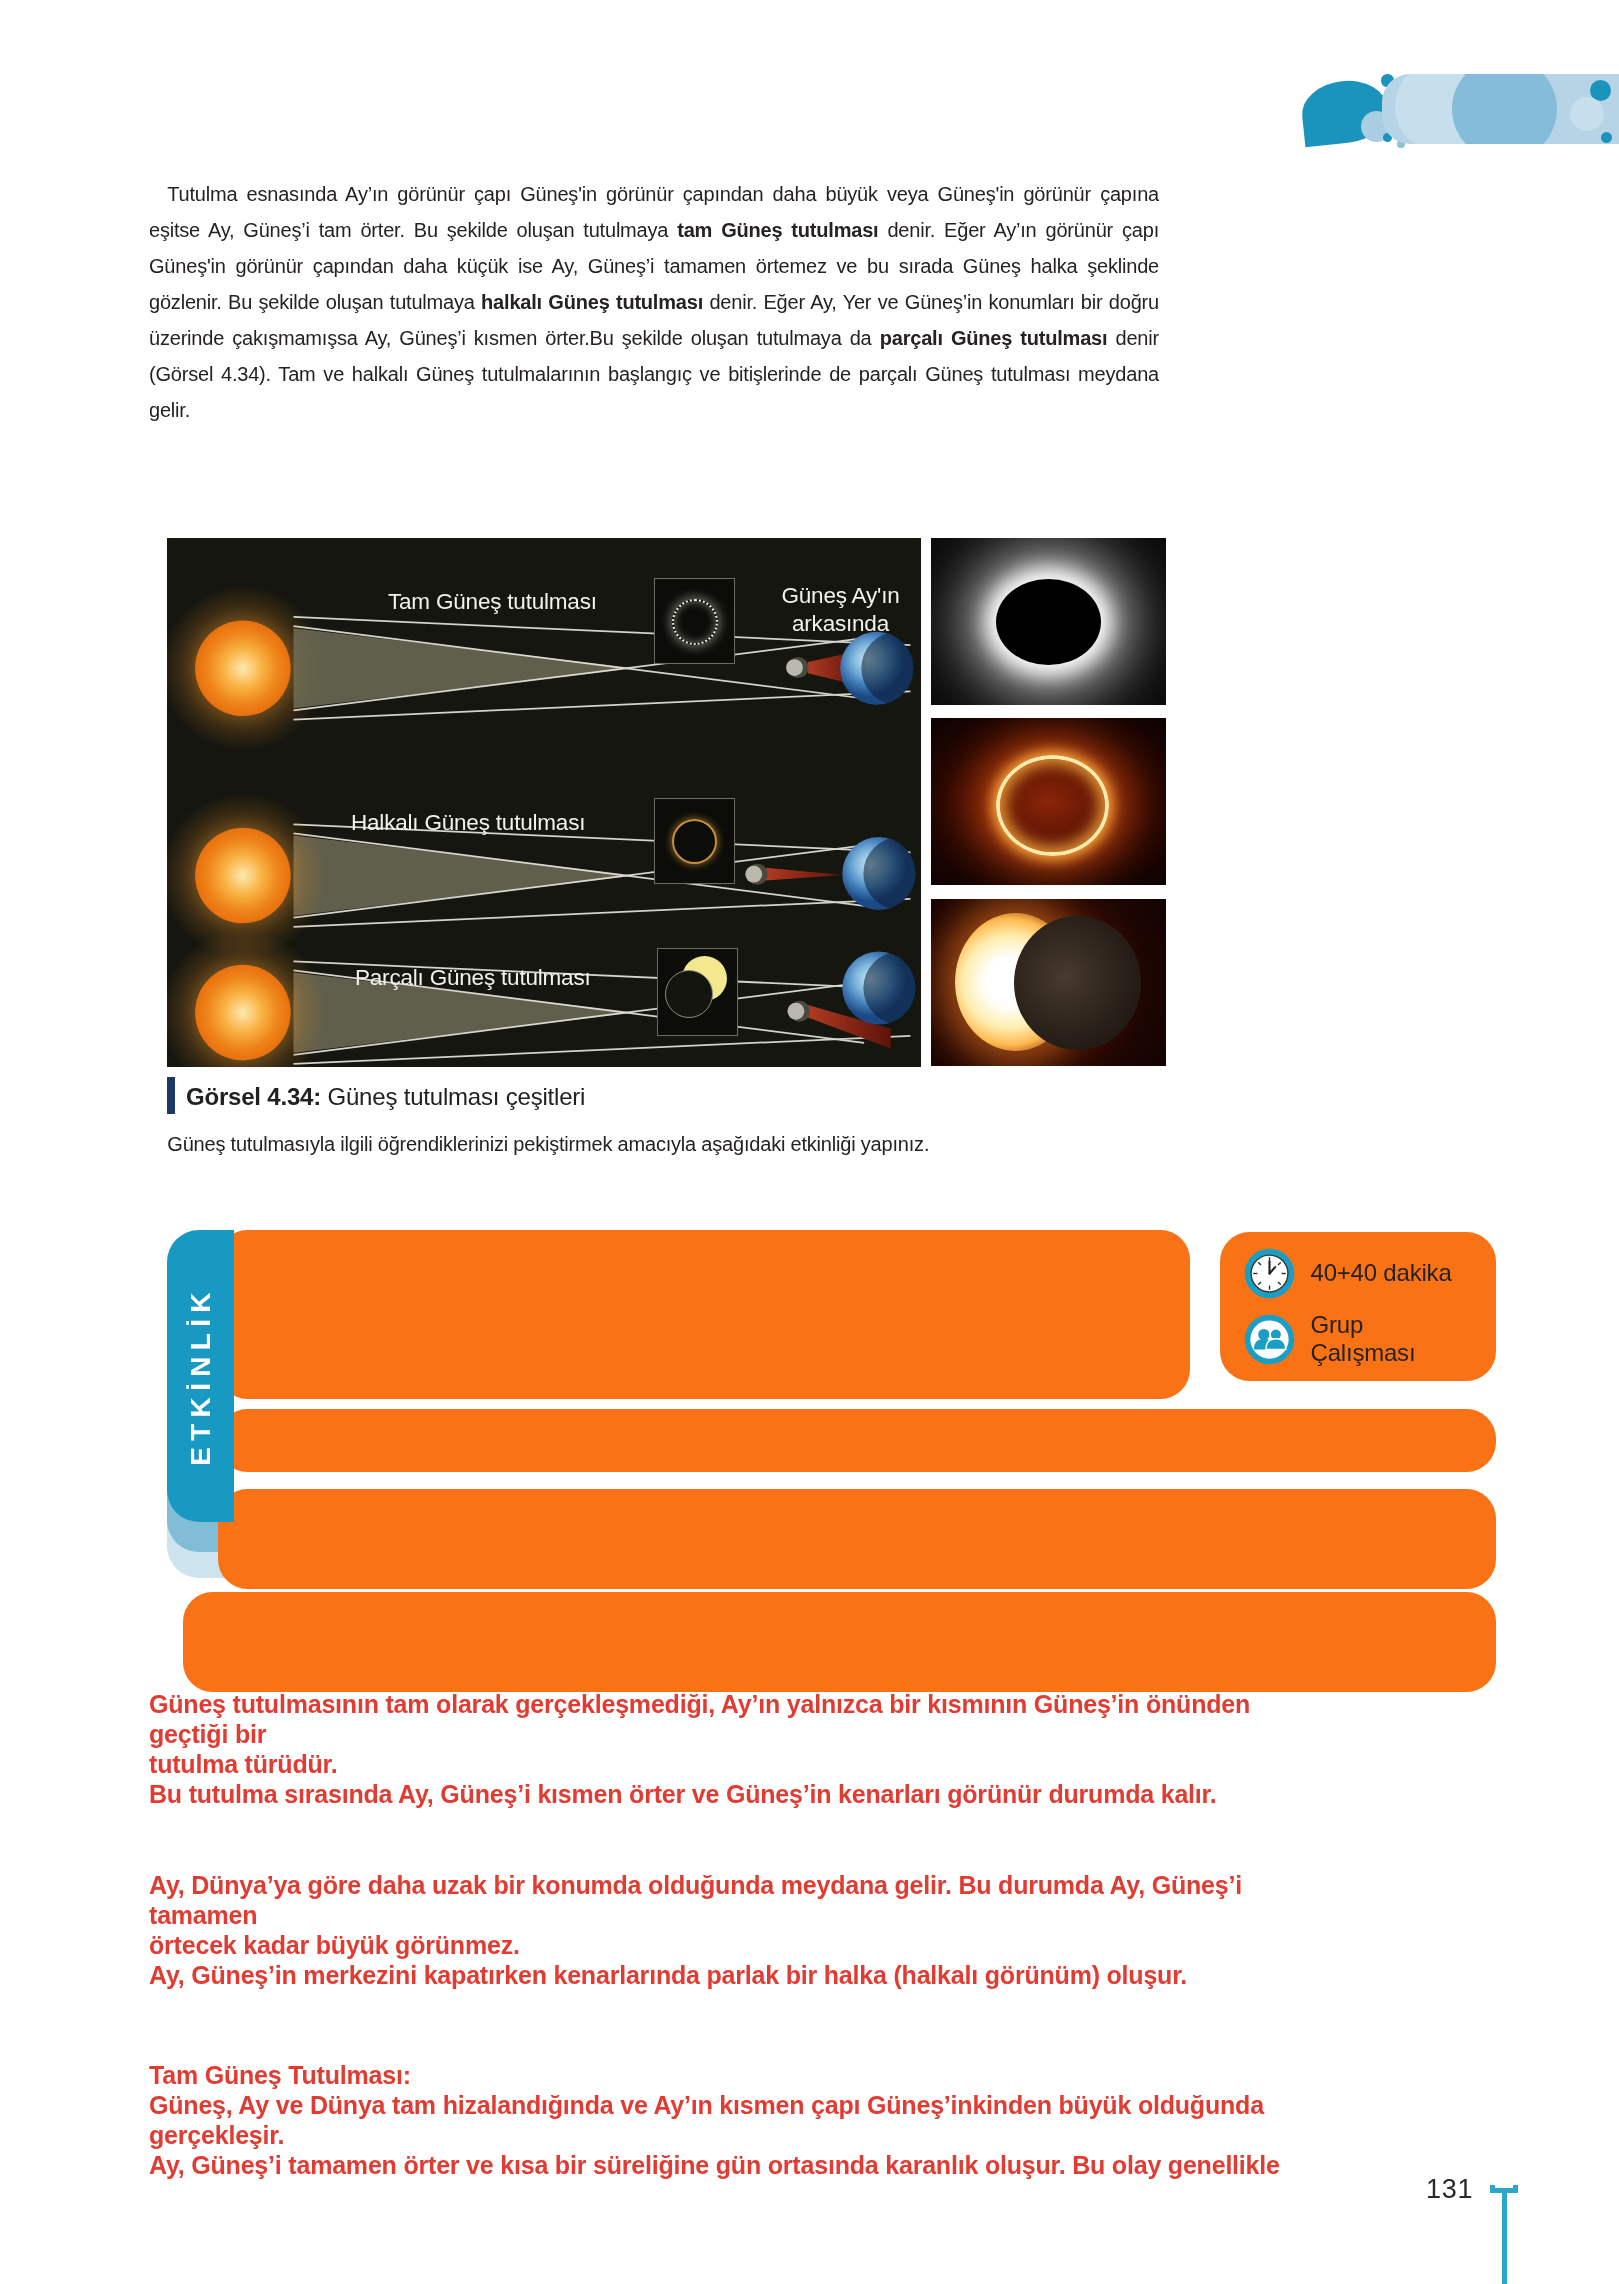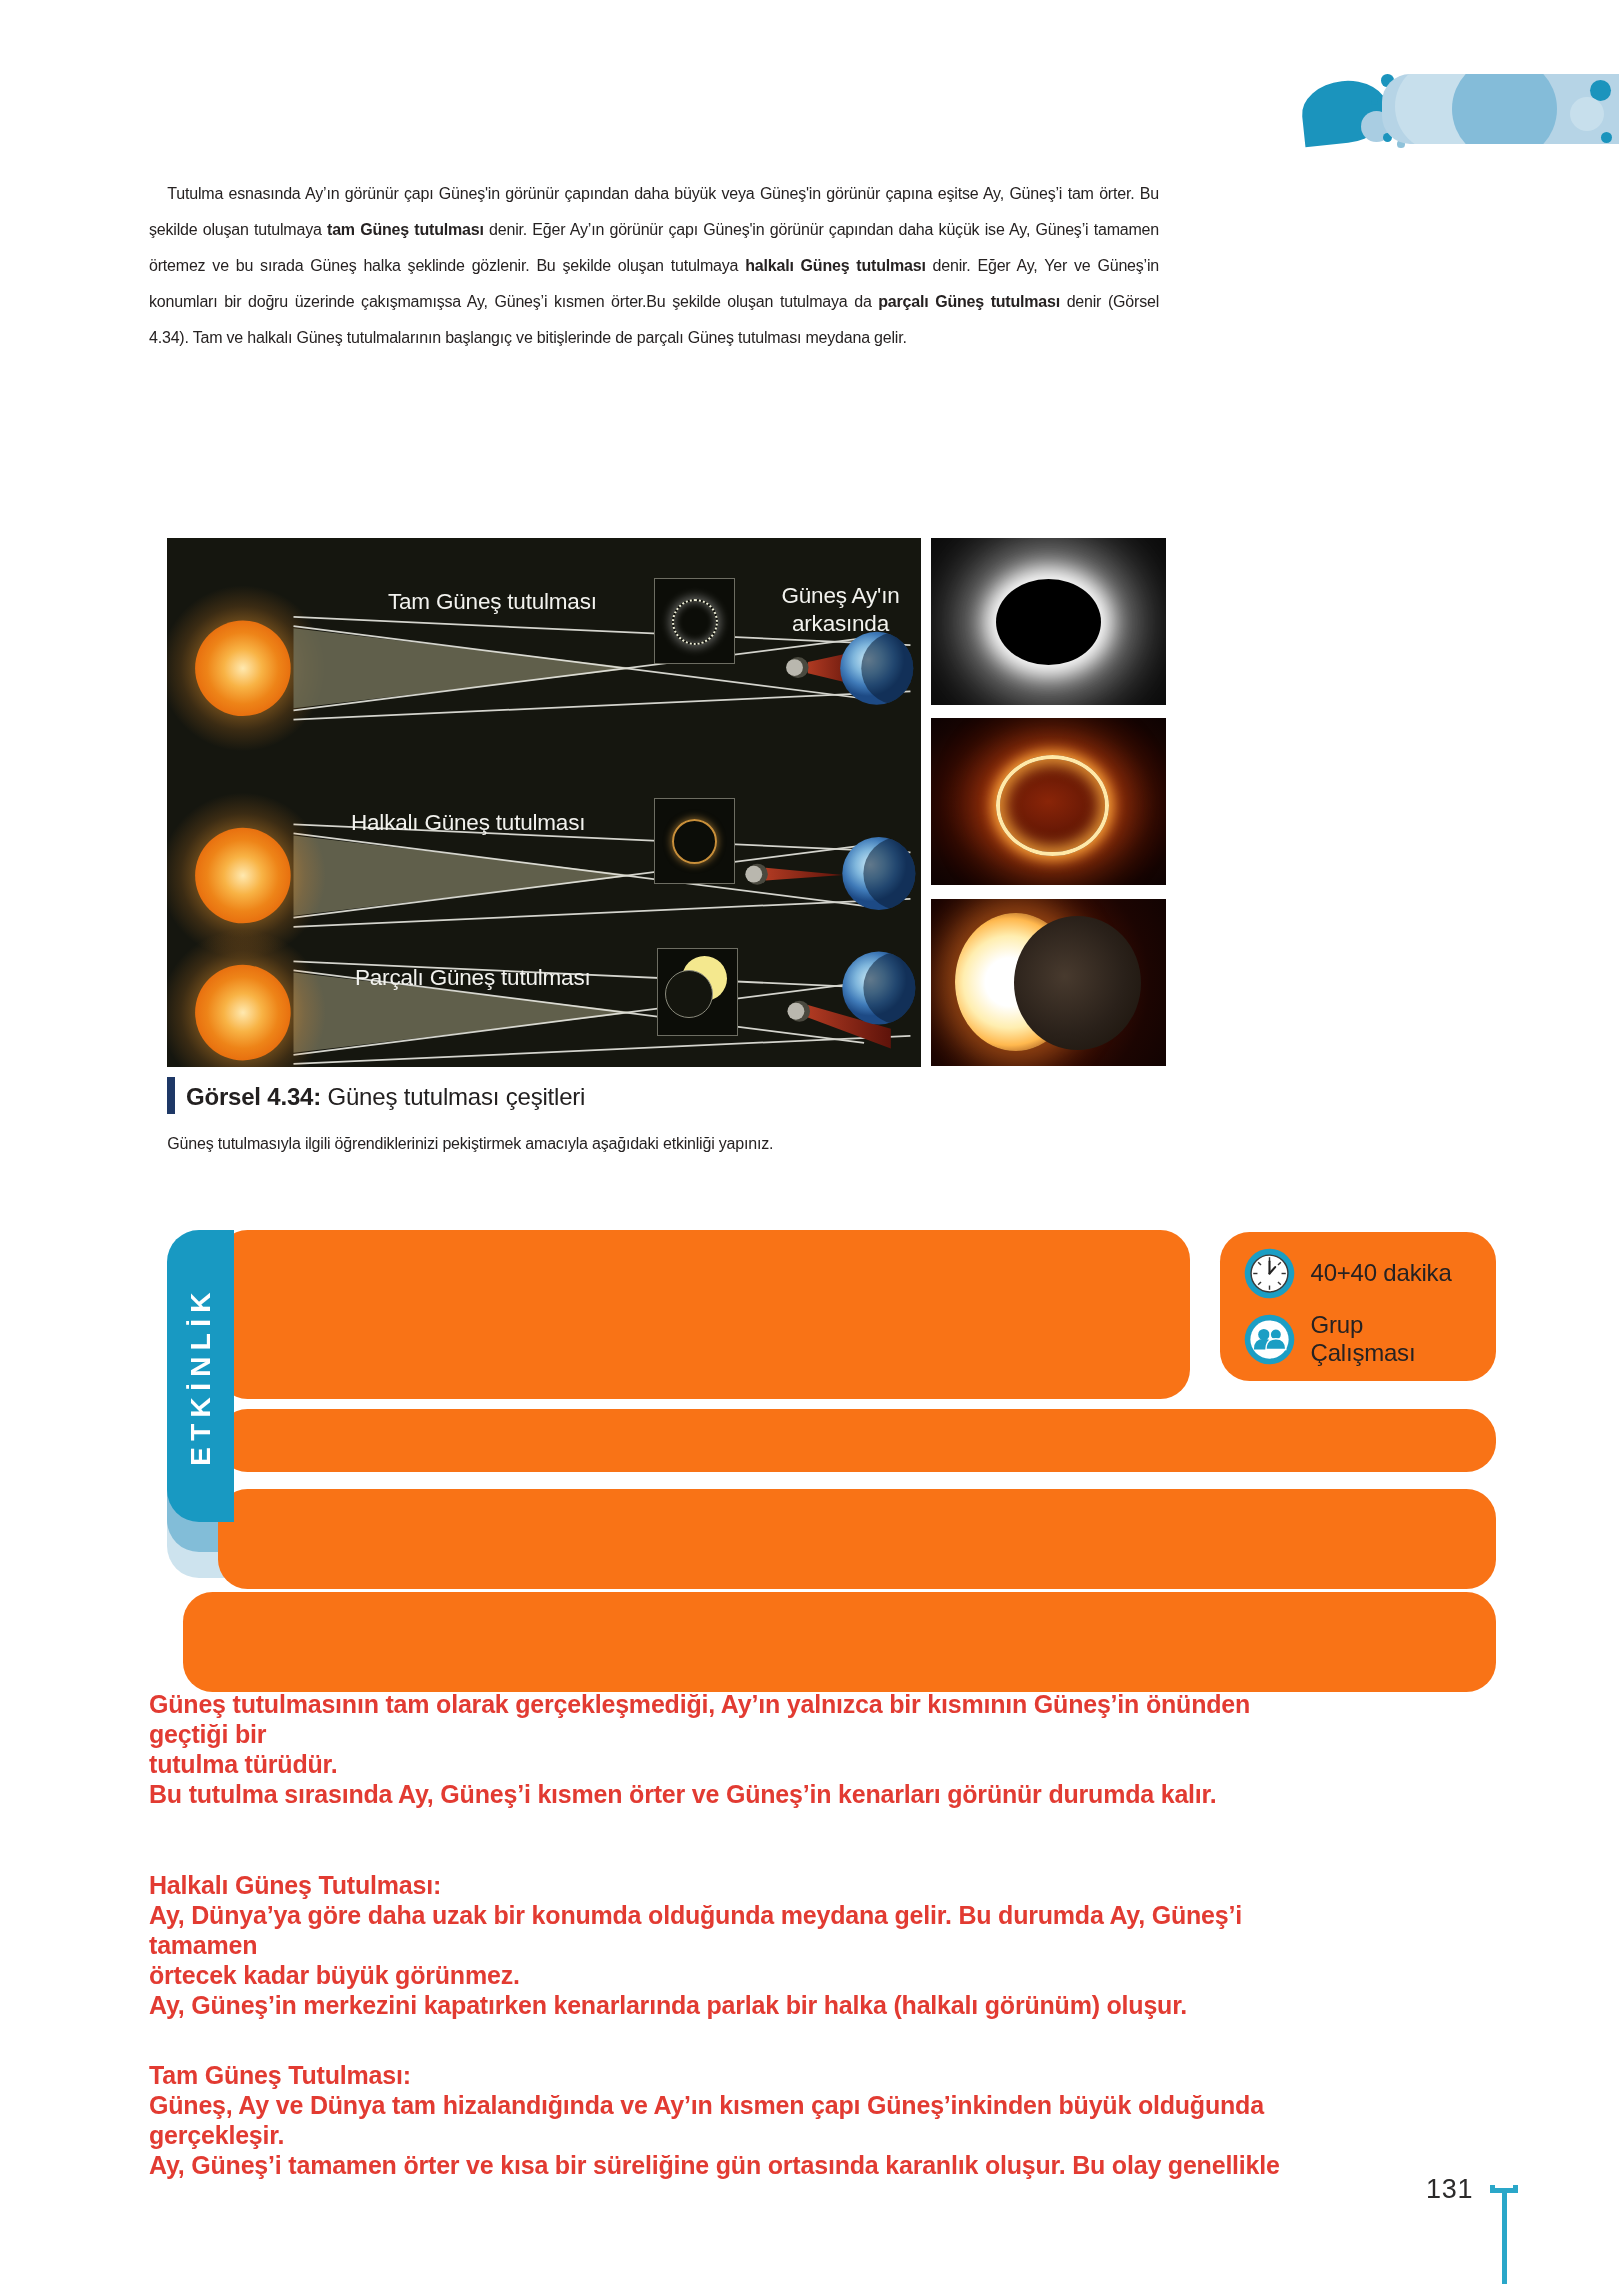--- a/index.html
+++ b/index.html
@@ -10,21 +10,21 @@
   .b{font-weight:bold;}
 
   
   #hdr-title{top:90px;right:333px;font-size:29.5px;font-weight:600;color:#1ba2c6;letter-spacing:-0.4px;}
   #hdr-deco{top:67px;left:1294px;width:326px;height:88px;}
   .dot{position:absolute;border-radius:50%;}
   #deco-band{position:absolute;left:88px;top:7px;width:238px;height:70px;
              background:#b6d4e6;border-radius:28px 0 0 28px;overflow:hidden;}
 
   
-  .bodytext{font-size:16px;line-height:36px;text-align:justify;letter-spacing:-0.2px;color:#262222;}
+  .bodytext{font-size:20px;line-height:36px;text-align:justify;letter-spacing:-0.2px;color:#262222;}
   #intro{top:176px;left:149px;width:1010px;text-indent:18.3px;}
 
   
   #fig-panel{top:538px;left:167px;width:754px;height:529px;background:#15160f;}
   #fig-svg{top:538px;left:167px;}
   .fig-label{color:#f2f2ee;font-size:22.5px;letter-spacing:-0.2px;}
   .inset{position:absolute;background:#0c0d08;border:1.4px solid #6d6d62;}
   .photo{position:absolute;left:931px;width:235px;height:167px;overflow:hidden;}
 
   
@@ -295,21 +295,20 @@
   <div class="abs act-value preline" style="left:215px;top:1610px;width:1258px;line-height:39px;">Aşağıdaki basamakları sırasıyla uygulayarak etkinliği gerçekleştiriniz. Etkinliğin sonunda verilen değer-
 lendirme sorusunu cevaplayınız.</div>
 
   <div class="ans" style="top:1689px;">
     <span class="preline">Güneş tutulmasının tam olarak gerçekleşmediği, Ay’ın yalnızca bir kısmının Güneş’in önünden
 geçtiği bir
 tutulma türüdür.
 Bu tutulma sırasında Ay, Güneş’i kısmen örter ve Güneş’in kenarları görünür durumda kalır.</span>
   </div>
   <div class="ans" style="top:1870px;">
-    <span class="ttl">Halkalı Güneş Tutulması:</span>
     <span class="preline">Ay, Dünya’ya göre daha uzak bir konumda olduğunda meydana gelir. Bu durumda Ay, Güneş’i
 tamamen
 örtecek kadar büyük görünmez.
 Ay, Güneş’in merkezini kapatırken kenarlarında parlak bir halka (halkalı görünüm) oluşur.</span>
   </div>
   <div class="ans" style="top:2060px;">
     <span class="ttl">Tam Güneş Tutulması:</span>
     <span class="preline">Güneş, Ay ve Dünya tam hizalandığında ve Ay’ın kısmen çapı Güneş’inkinden büyük olduğunda
 gerçekleşir.
 Ay, Güneş’i tamamen örter ve kısa bir süreliğine gün ortasında karanlık oluşur. Bu olay genellikle</span>

